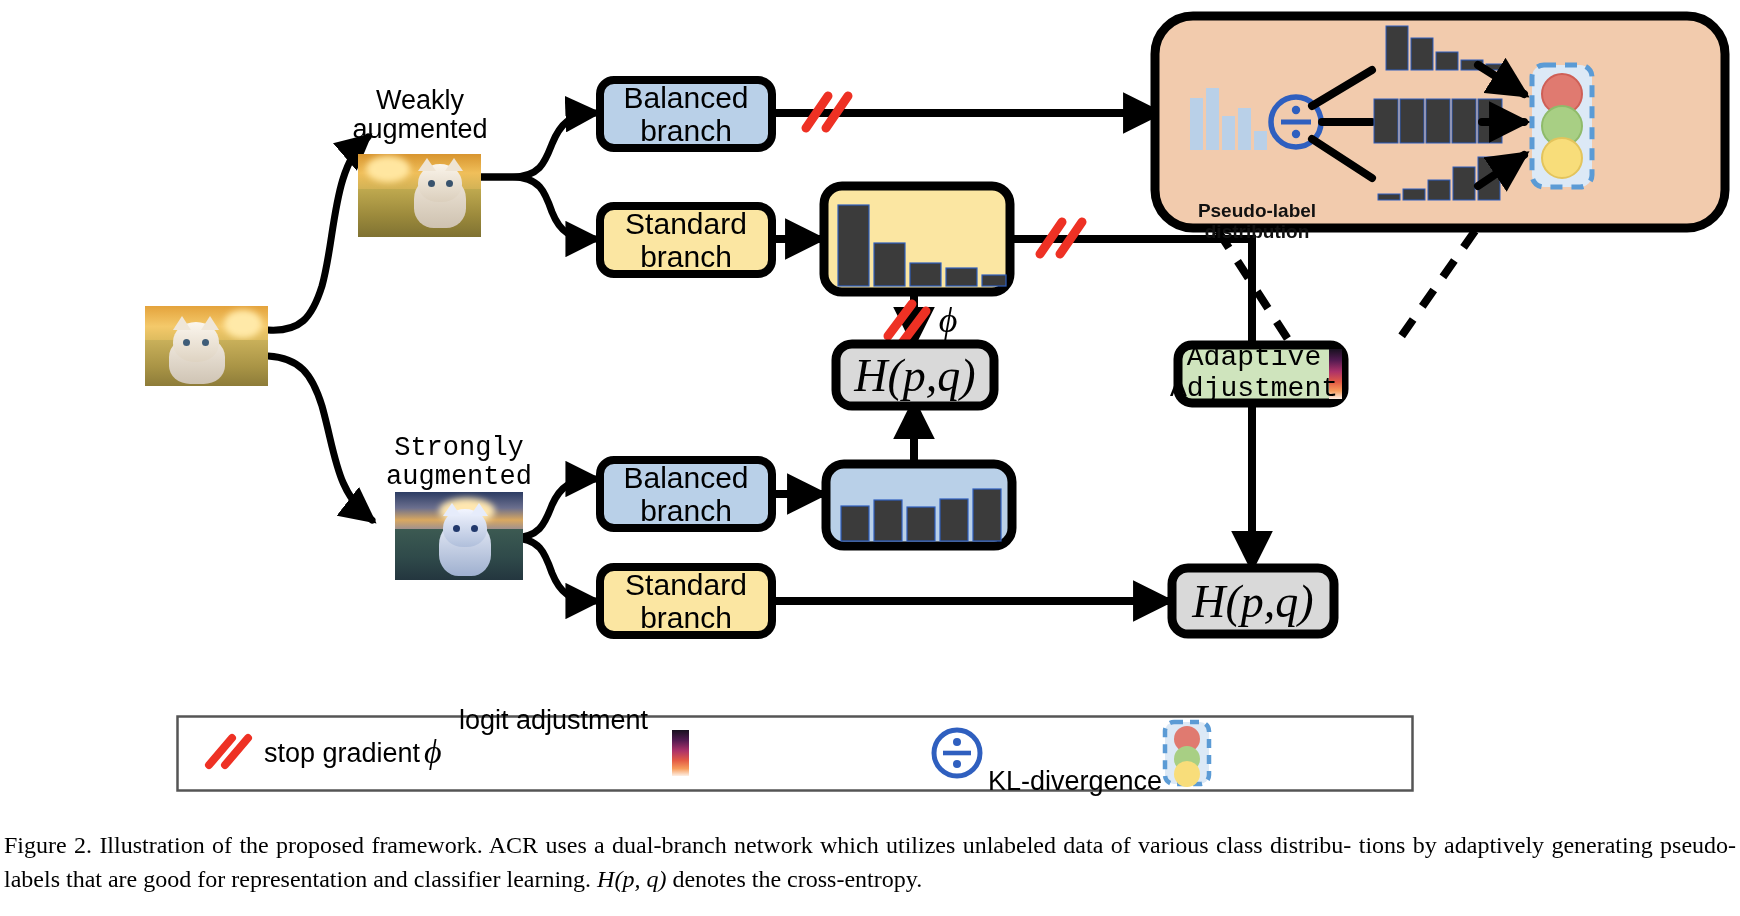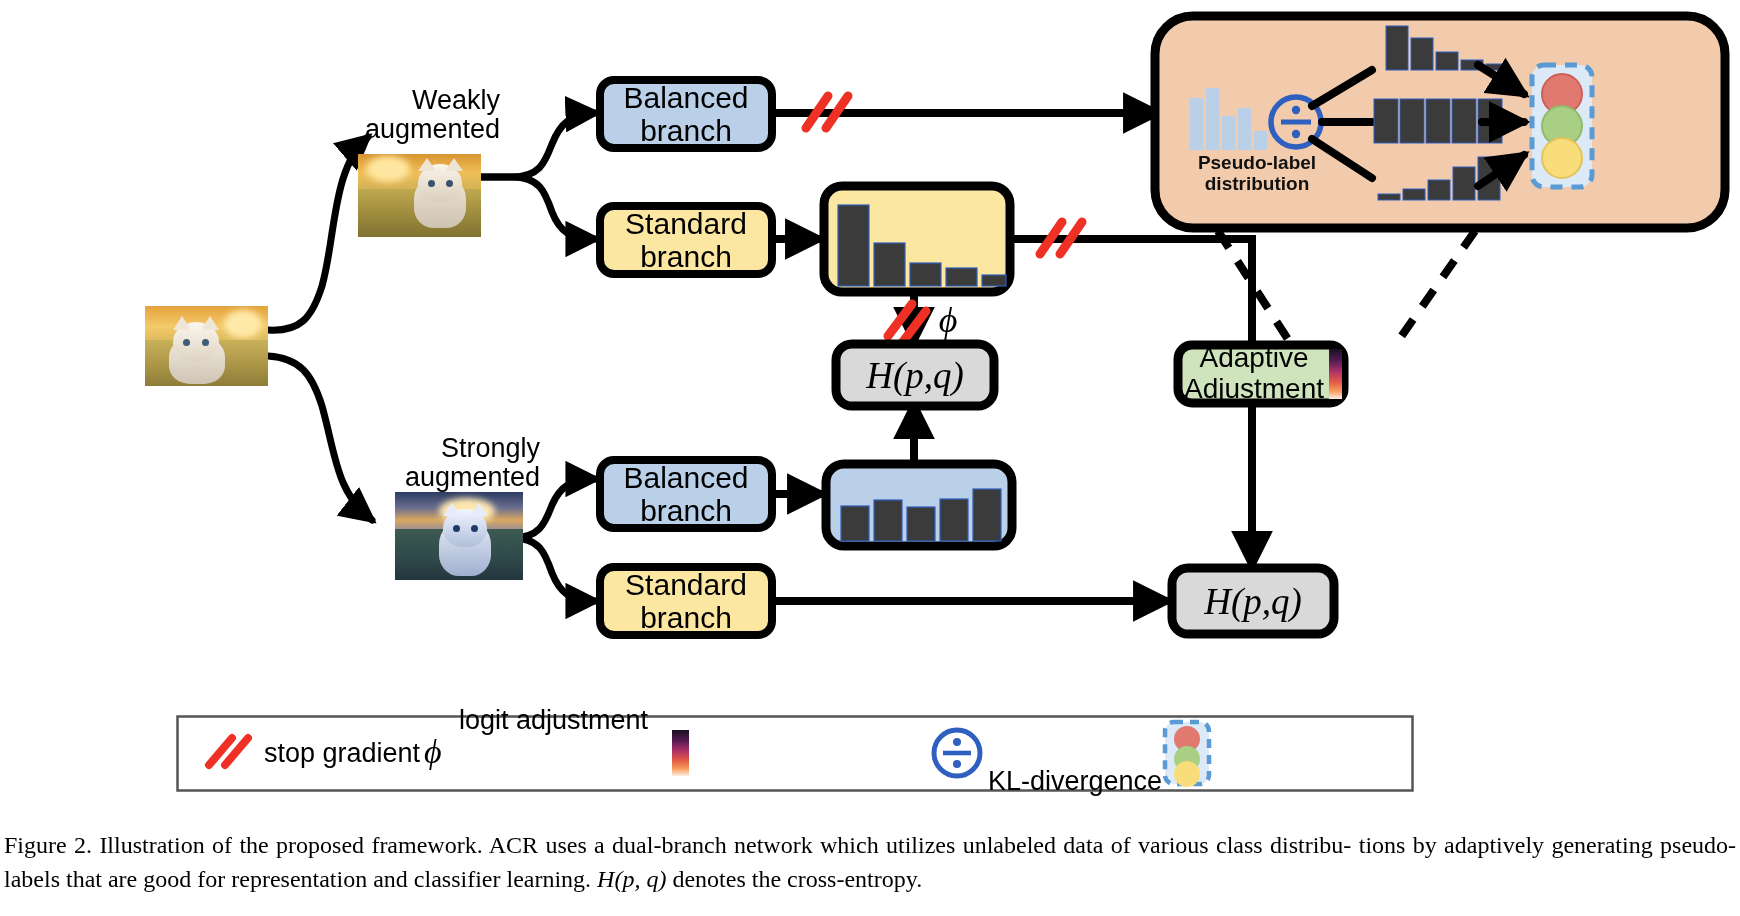--- a/index.html
+++ b/index.html
@@ -1,30 +1,30 @@
 <!DOCTYPE html>
 <html><head>
 <meta charset="utf-8">
 <style>
   html,body{margin:0;padding:0;background:#ffffff;}
   body{width:1740px;height:916px;font-family:"Liberation Sans",sans-serif;color:#000;}
   #fig{position:relative;width:1740px;height:916px;overflow:hidden;}
   #svgroot{position:absolute;left:0;top:0;width:1740px;height:916px;}
 
-  .lbl{position:absolute;font-family:"Liberation Sans",sans-serif;text-align:right;line-height:1.08;
+  .lbl{position:absolute;font-family:"Liberation Sans",sans-serif;text-align:center;line-height:1.08;
        font-size:27px;color:#000;white-space:pre-line;}
 
   .boxtext{position:absolute;display:flex;align-items:center;justify-content:center;
            text-align:center;line-height:1.1;font-size:30px;white-space:pre-line;pointer-events:none;}
 
   .mathbox{position:absolute;display:flex;align-items:center;justify-content:center;
-           font-family:"Liberation Serif",serif;font-style:italic;font-size:37px;pointer-events:none;}
+           font-family:"Liberation Serif",serif;font-style:italic;font-size:46px;pointer-events:none;}
 
   .pl-title{position:absolute;font-size:19px;font-weight:bold;text-align:center;line-height:1.12;
-            white-space:pre-line;color:#111;}
+            white-space:pre-line;color:#111;margin-top:48px;}
 
   .legtext{position:absolute;font-size:27px;line-height:1;color:#000;white-space:nowrap;}
   .legphi{position:absolute;font-family:"Liberation Serif",serif;font-style:italic;font-size:34px;}
 
   .caption{position:absolute;left:4px;top:828px;width:1732px;
            font-family:"Liberation Serif",serif;font-size:24px;line-height:1.42;
            color:#000;text-align:justify;}
   .caption i{font-style:italic;}
 
   
@@ -262,33 +262,33 @@
     <div class="body" style="left:44px;top:28px;width:52px;height:56px;background:linear-gradient(180deg,#e9edf8,#9fb0cf);"></div>
     <div class="head" style="left:48px;top:17px;width:44px;height:38px;background:linear-gradient(180deg,#f2f5ff,#b0bfdb);"></div>
     <div class="ear" style="left:48px;top:11px;border-left:9px solid transparent;border-right:9px solid transparent;border-bottom:13px solid #e6ecfb;"></div>
     <div class="ear" style="left:75px;top:11px;border-left:9px solid transparent;border-right:9px solid transparent;border-bottom:13px solid #e6ecfb;"></div>
     <div class="eye" style="left:58px;top:33px;width:7px;height:7px;background:#21386b;"></div>
     <div class="eye" style="left:76px;top:33px;width:7px;height:7px;background:#21386b;"></div>
   </div>
 
   <div class="lbl" style="left:340px;top:86px;width:160px;">Weakly
 augmented</div>
-  <div class="lbl" style="left:378px;top:434px;width:162px;">Strongly
+  <div class="lbl" style="left:378px;top:434px;width:162px;font-family:Liberation Mono, monospace;">Strongly
 augmented</div>
 
   <div class="boxtext" style="left:600px;top:80px;width:172px;height:68px;">Balanced
 branch</div>
   <div class="boxtext" style="left:600px;top:206px;width:172px;height:68px;">Standard
 branch</div>
   <div class="boxtext" style="left:600px;top:460px;width:172px;height:68px;">Balanced
 branch</div>
   <div class="boxtext" style="left:600px;top:567px;width:172px;height:68px;">Standard
 branch</div>
 
-  <div class="boxtext" style="left:1178px;top:343px;width:152px;height:62px;font-size:28px;">Adaptive
+  <div class="boxtext" style="left:1178px;top:343px;width:152px;height:62px;font-size:28px;font-family:Liberation Mono, monospace;">Adaptive
 Adjustment</div>
 
   <div class="mathbox" style="left:836px;top:344px;width:158px;height:62px;">H(p,q)</div>
   <div class="mathbox" style="left:1172px;top:568px;width:162px;height:66px;">H(p,q)</div>
 
   <div class="mathbox" style="left:928px;top:300px;width:40px;height:40px;font-size:36px;">ϕ</div>
 
   <div class="pl-title" style="left:1172px;top:152px;width:170px;">Pseudo-label
 distribution</div>
 

